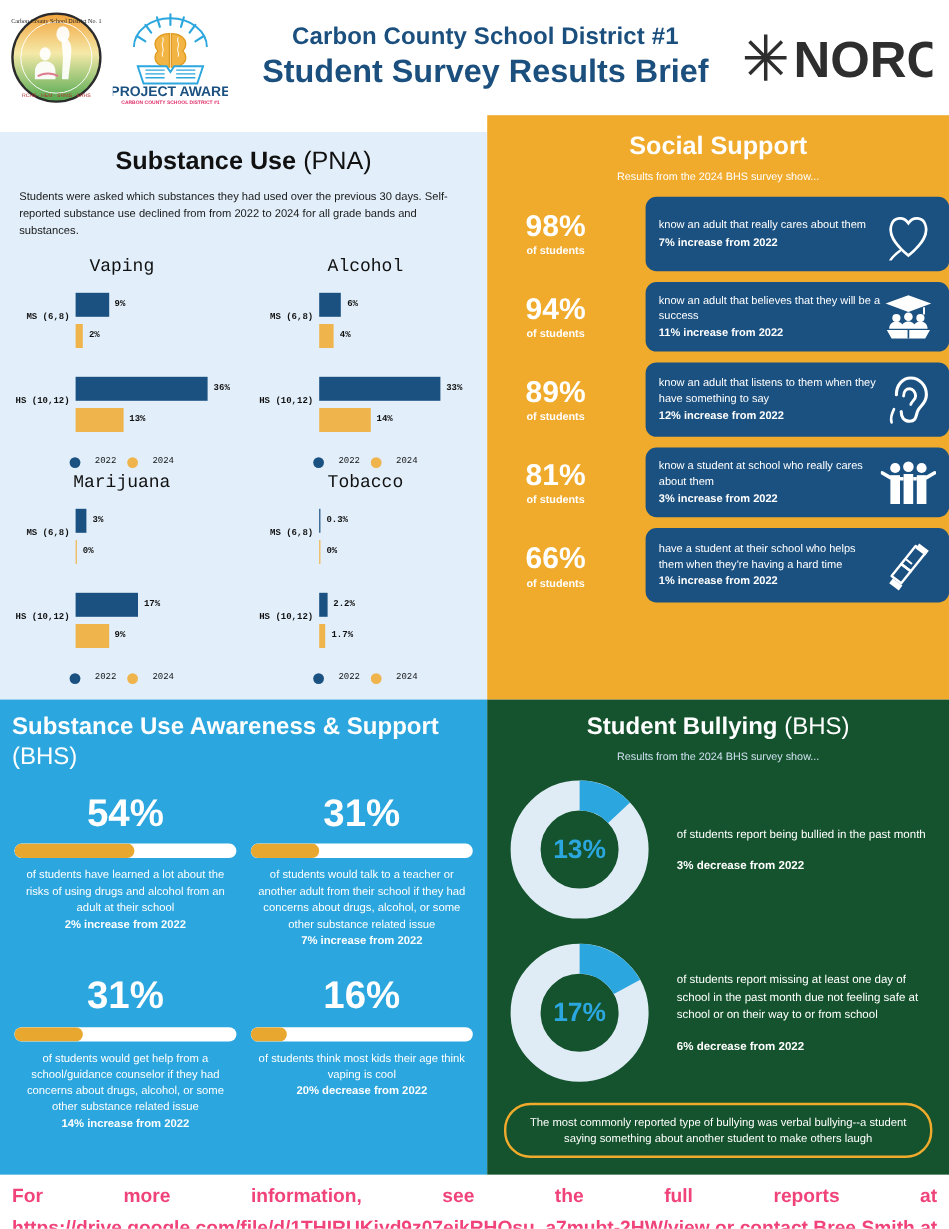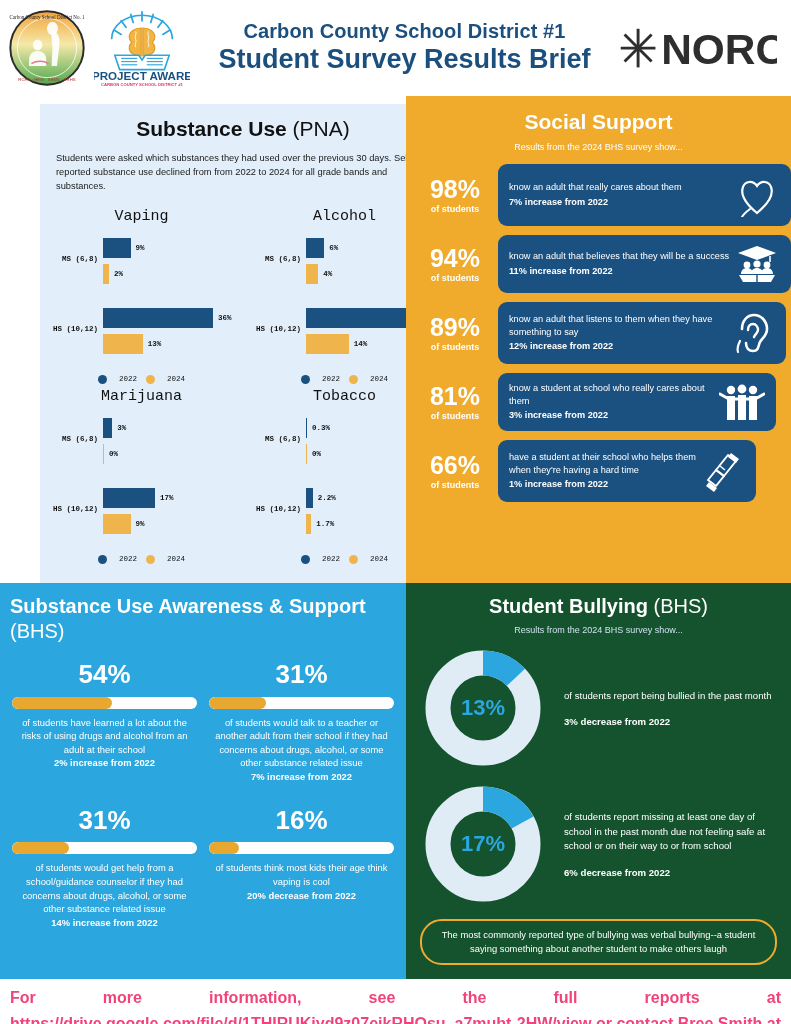--- a/index.html
+++ b/index.html
@@ -29,21 +29,21 @@
     font-size: 20px; font-weight: bold; letter-spacing: .1px; line-height: 1.15;
   }
   .title-line2 {
     font-size: 27px; font-weight: bold; line-height: 1.2;
   }
   .logo-norc { flex: 0 0 auto; width: 170px; padding-right: 6px; }
 
   
   .grid { position: relative; width: 791px; height: 883px; }
   .quad { position: absolute; }
-  .q-pna  { left: 0;   top: 8px;   width: 406px; height: 487px; background: #e2effa; margin-left: 40px; }
+  .q-pna  { left: 0;   top: 14px;   width: 406px; height: 487px; background: #e2effa; }
   .q-soc  { left: 406px; top: 0; width: 385px; height: 487px; background: #f0ab2d; }
   .q-awar { left: 0;   top: 487px; width: 406px; height: 396px; background: #2ba6de; }
   .q-bull { left: 406px; top: 487px; width: 385px; height: 396px; background: #14532d; }
 
   
   .pna-title {
     text-align: center; margin-top: 13px; font-size: 21px; color: #111;
   }
   .pna-title b { font-weight: bold; }
   .pna-title span { font-weight: normal; }
@@ -82,21 +82,21 @@
 
   
   .soc-title {
     text-align: center; margin-top: 14px; font-size: 21px;
     font-weight: bold; color: #ffffff;
   }
   .soc-sub {
     text-align: center; margin-top: 8px; font-size: 9px; color: #ffffff;
   }
   .soc-list { margin-top: 12px; }
-  .soc-row { display: flex; align-items: center; margin-bottom: 9px; padding-left: 6px; }
+  .soc-row { display: flex; align-items: center; margin-bottom: 9px; padding-left: 14px; gap: 32px; }
   .soc-pct { width: 86px; text-align: center; color: #fff; flex: 0 0 86px; }
   .soc-pct-num { font-size: 25px; font-weight: bold; line-height: 1.05; }
   .soc-pct-lbl { font-size: 9px; font-weight: bold; margin-top: 2px; }
   .soc-card {
     background: #1b5180; color: #ffffff; border-radius: 9px;
     padding: 9px 11px; display: flex; align-items: center;
     min-height: 58px;
   }
   .soc-card-text { flex: 1 1 auto; font-size: 9.2px; line-height: 1.42; }
   .soc-card-text .chg { font-weight: bold; display: block; margin-top: 1px; }
@@ -107,21 +107,21 @@
   .awar-title {
     text-align: left; margin-top: 11px; font-size: 20px; font-weight: bold;
     color: #ffffff; line-height: 1.25; padding: 0 10px;
   }
   .awar-title .paren { font-weight: normal; }
   .awar-grid {
     margin-top: 16px; display: grid; grid-template-columns: 1fr 1fr;
     column-gap: 8px; padding: 0 10px;
   }
   .awar-cell { text-align: center; color: #ffffff; }
-  .awar-pct { font-size: 26px; font-weight: bold; line-height: 1.1; }
+  .awar-pct { font-size: 32px; font-weight: bold; line-height: 1.1; }
   .awar-track {
     height: 12px; border-radius: 7px; background: #ffffff;
     margin: 8px 2px 7px 2px; overflow: hidden;
   }
   .awar-fill { height: 12px; border-radius: 7px; background: #e8a72e; }
   .awar-desc { font-size: 9.4px; line-height: 1.45; padding: 0 6px; }
   .awar-desc .chg { font-weight: bold; display: block; }
   .awar-row2 { margin-top: 22px; }
 
   

